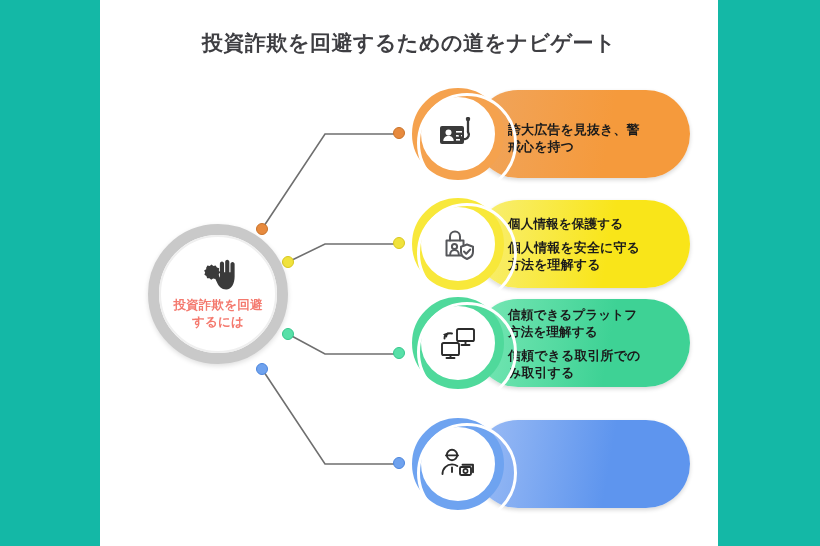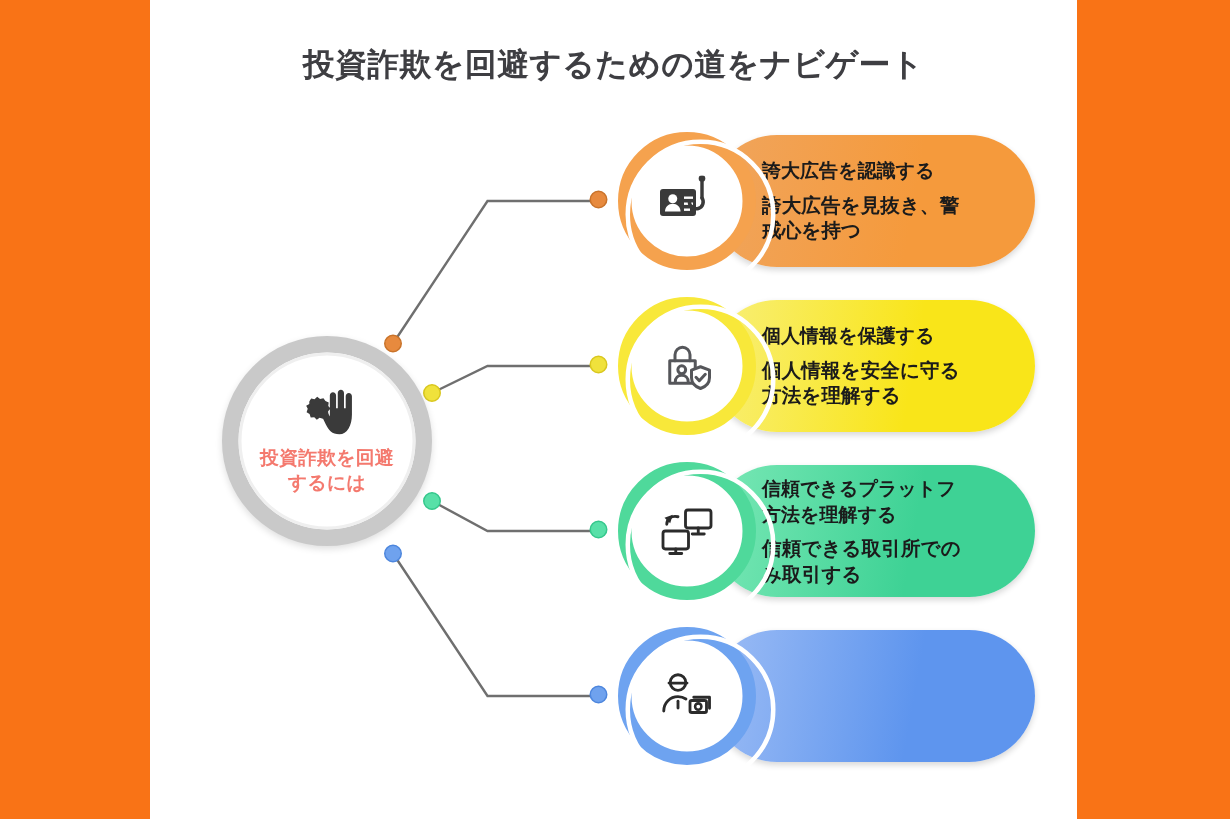--- a/index.html
+++ b/index.html
@@ -166,29 +166,29 @@
     left: 0; top: 0; right: 0; bottom: 0;
     display: flex;
     align-items: center;
     justify-content: center;
   }
   .node-icon svg { display: block; }
 
   
   #node-0 { top: 88px; }
   #node-1 { top: 198px; }
-  #node-2 { top: 308px; }
+  #node-2 { top: 297px; }
   #node-3 { top: 418px; }
 
   
 </style>
 </head>
 <body>
 
-<div id="stage" style="background: #f97316;">
+<div id="stage" style="background: #14b8a6;">
 
   <div id="canvas" style="background: rgb(255, 255, 255);"></div>
 
   <div id="page-title" style="color: rgb(62, 62, 66);">投資詐欺を回避するための道をナビゲート</div>
 
   <svg id="connectors" viewBox="0 0 820 546" xmlns="http://www.w3.org/2000/svg">
 
     <polyline points="262,229 325,134 398,134" fill="none" stroke="#6f6f6f" stroke-width="1.6"></polyline>
 
     <polyline points="288,262 325,244 398,244" fill="none" stroke="#6f6f6f" stroke-width="1.6"></polyline>
@@ -223,21 +223,20 @@
       <div id="hub-label" style="color: rgb(244, 121, 110);">
         <span>投資詐欺を回避</span><br>
         <span>するには</span>
       </div>
     </div>
   </div>
 
   <div class="node" id="node-0">
     <div class="node-body" id="body-0" style="background: linear-gradient(100deg, rgb(240, 165, 93) 0%, rgb(245, 154, 60) 62%, rgb(245, 154, 60) 100%);"></div>
     <div class="node-text">
-      <div class="node-head">誇大広告を認識する</div>
       <div class="node-sub">
         <span>誇大広告を見抜き、警</span><br>
         <span>戒心を持つ</span>
       </div>
     </div>
     <div class="node-ring" id="ring-0" style="border-color: rgb(245, 162, 78);">
       <div class="node-ring-gap"></div>
       <div class="node-icon">
         <svg width="38" height="34" viewBox="0 0 38 34" xmlns="http://www.w3.org/2000/svg">
           <g fill="#3a3a3a">

